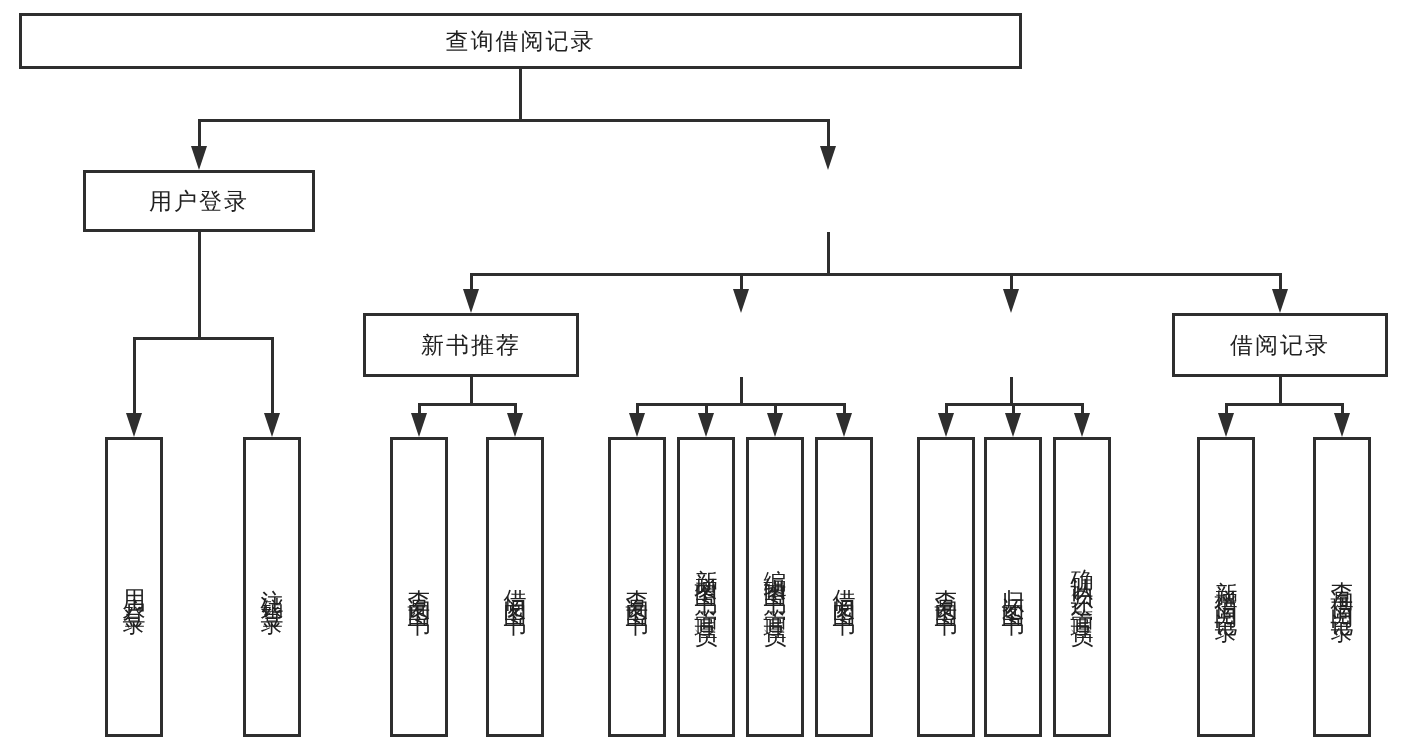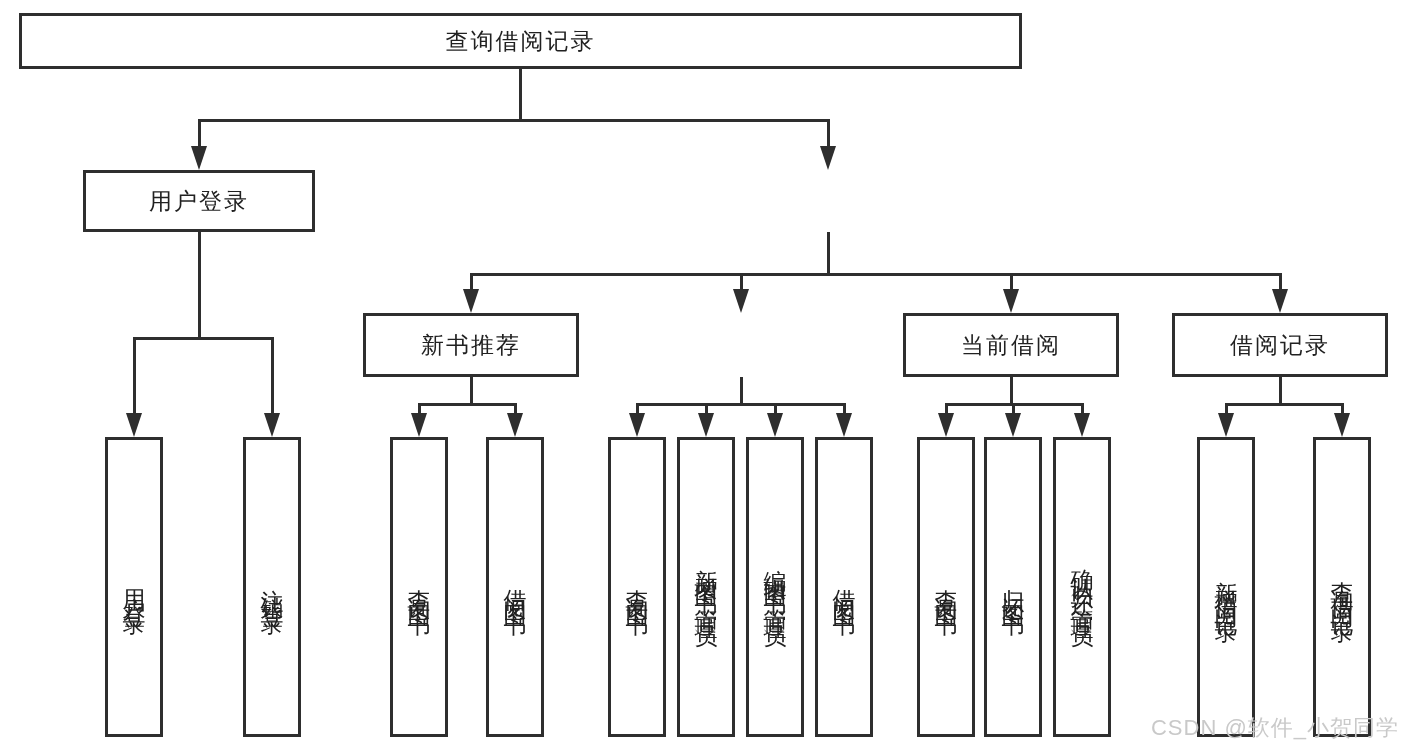--- a/index.html
+++ b/index.html
@@ -72,21 +72,20 @@
 </head>
 <body>
 
 <div class="canvas">
 
   <div class="box root">查询借阅记录</div>
 
   <div class="box hbox" style="left:83px;top:170px;width:232px;">用户登录</div>
 
   <div class="box hbox" style="left:363px;top:313px;width:216px;height:64px;">新书推荐</div>
-  <div class="box hbox" style="left:903px;top:313px;width:216px;height:64px;">当前借阅</div>
   <div class="box hbox" style="left:1172px;top:313px;width:216px;height:64px;">借阅记录</div>
 
   <div class="box leaf" style="left:105px;">
     <span class="vtext">用户登录</span>
   </div>
   <div class="box leaf" style="left:243px;">
     <span class="vtext">注销登录</span>
   </div>
 
   <div class="box leaf" style="left:390px;">
@@ -174,14 +173,13 @@
       <div class="shaft" style="left: 1081px; top: 403px; width: 3px; height: 16px;"></div>
       <div class="arrowhead" style="left: 1074px; top: 413px;"></div>
       <div class="stem" style="left: 1279px; top: 377px; width: 3px; height: 29px;"></div>
       <div class="bar" style="left: 1225px; top: 403px; width: 119px; height: 3px;"></div>
       <div class="shaft" style="left: 1225px; top: 403px; width: 3px; height: 16px;"></div>
       <div class="arrowhead" style="left: 1218px; top: 413px;"></div>
       <div class="shaft" style="left: 1341px; top: 403px; width: 3px; height: 16px;"></div>
       <div class="arrowhead" style="left: 1334px; top: 413px;"></div>
     </div>
 
-  <div class="watermark">CSDN @软件_小贺同学</div>
 </div>
 
 </body></html>

